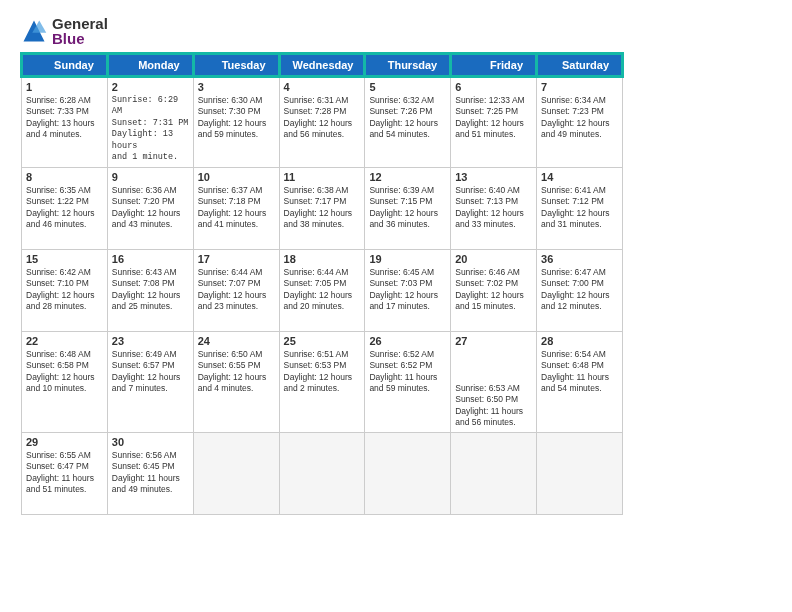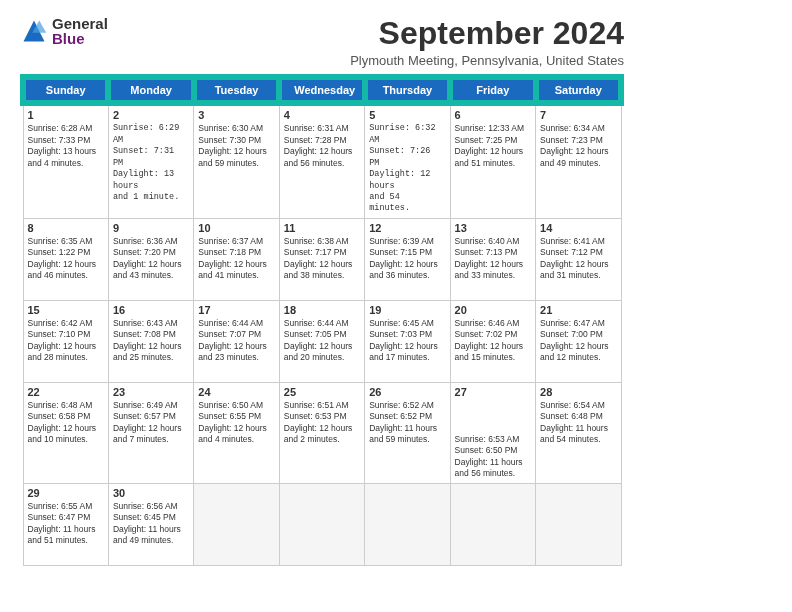--- a/index.html
+++ b/index.html
@@ -63,22 +63,22 @@
       width: 100%;
       border-collapse: collapse;
       table-layout: fixed;
     }
     th {
       background: #1a6bbf;
       color: #fff;
       font-size: 11px;
       font-weight: bold;
       padding: 4px 12px;
-      text-align: center;
-      border: 6px solid #14b8a6;
+      text-align: right;
+      border: 3px solid #14b8a6;
     }
     td {
       border: 1px solid #ccc;
       vertical-align: top;
       padding: 3px 4px;
       font-size: 9px;
       color: #333;
       height: 82px;
       background: #fff;
     }
@@ -104,24 +104,20 @@
   <div class="header">
     <div class="logo">
       <svg class="logo-icon" viewBox="0 0 32 32" xmlns="http://www.w3.org/2000/svg">
         <polygon points="16,4 28,28 4,28" fill="#1a6bbf"></polygon>
         <polygon points="22,4 30,18 14,18" fill="#4aa0e0" opacity="0.7"></polygon>
       </svg>
       <div class="logo-text">
         <span class="logo-general">General</span>
         <span class="logo-blue">Blue</span>
       </div>
-    </div>
-    <div class="title-block">
-      <div class="month-title">September 2024</div>
-      <div class="location">Plymouth Meeting, Pennsylvania, United States</div>
     </div>
   </div>
 
   <table>
     <thead>
       <tr>
         <th>Sunday</th>
         <th>Monday</th>
         <th>Tuesday</th>
         <th>Wednesday</th>
@@ -155,21 +151,21 @@
           </td>
           <td>
             <span class="day-num">4</span>
             <div class="day-info" style="white-space: pre-line;">Sunrise: 6:31 AM
 Sunset: 7:28 PM
 Daylight: 12 hours
 and 56 minutes.</div>
           </td>
           <td>
             <span class="day-num">5</span>
-            <div class="day-info" style="white-space: pre-line; font-family: Liberation Mono, monospace;">Sunrise: 6:32 AM
+            <div class="day-info" style="white-space: pre-line;">Sunrise: 6:32 AM
 Sunset: 7:26 PM
 Daylight: 12 hours
 and 54 minutes.</div>
           </td>
           <td>
             <span class="day-num">6</span>
             <div class="day-info" style="white-space: pre-line;">Sunrise: 12:33 AM
 Sunset: 7:25 PM
 Daylight: 12 hours
 and 51 minutes.</div>
@@ -270,21 +266,21 @@
 and 17 minutes.</div>
           </td>
           <td>
             <span class="day-num">20</span>
             <div class="day-info" style="white-space: pre-line;">Sunrise: 6:46 AM
 Sunset: 7:02 PM
 Daylight: 12 hours
 and 15 minutes.</div>
           </td>
           <td>
-            <span class="day-num">21</span>
+            <span class="day-num">36</span>
             <div class="day-info" style="white-space: pre-line;">Sunrise: 6:47 AM
 Sunset: 7:00 PM
 Daylight: 12 hours
 and 12 minutes.</div>
           </td>
         </tr>
         <tr>
           <td>
             <span class="day-num">22</span>
             <div class="day-info" style="white-space: pre-line;">Sunrise: 6:48 AM

